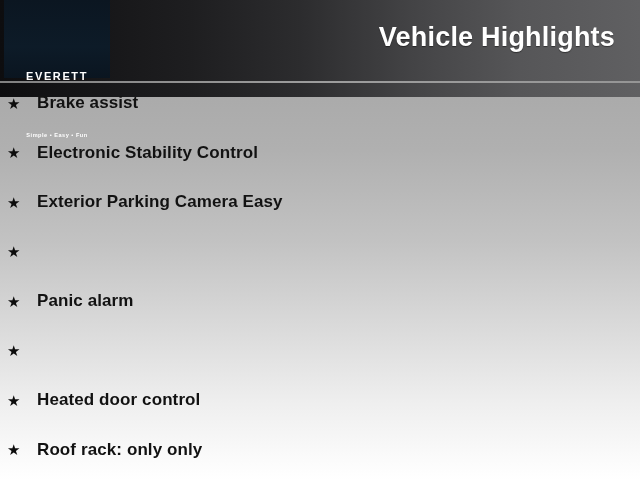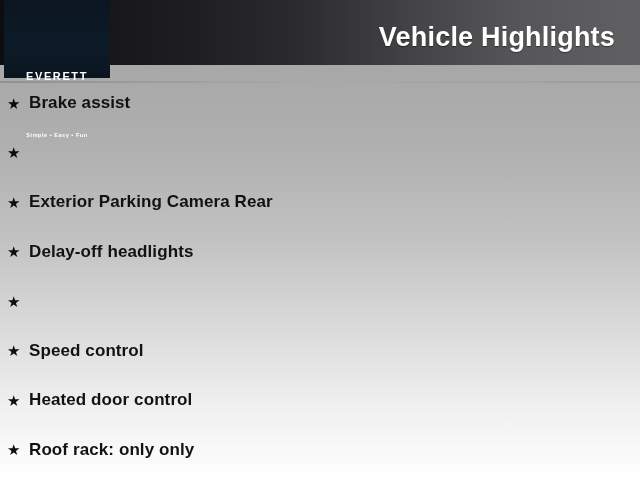--- a/index.html
+++ b/index.html
@@ -30,21 +30,21 @@
                 #fbfbfb 460px,
                 #ffffff 480px);
   }
 
   
   #header {
     position: absolute;
     left: 0;
     top: 0;
     width: 640px;
-    height: 65px;
+    height: 97px;
     background: linear-gradient(to right,
                 #0d0d0f 0px,
                 #141416 70px,
                 #1e1e20 190px,
                 #2c2c2e 300px,
                 #454547 420px,
                 #565658 520px,
                 #606062 640px);
     overflow: hidden;
   }
@@ -136,20 +136,21 @@
     color: #0c0c0c;
     flex: 0 0 auto;
   }
   .highlight-label {
     font-size: 17px;
     font-weight: bold;
     color: #121212;
     line-height: 20px;
     white-space: nowrap;
     letter-spacing: 0.1px;
+    margin-left: 8px;
   }
 </style>
 </head>
 <body>
 
 <div id="page">
 
   <div id="header">
     <div class="header-title">Vehicle Highlights</div>
   </div>
@@ -176,35 +177,35 @@
     <div class="dealer-tagline">Simple • Easy • Fun</div>
   </div>
 
   <ul id="highlights">
     <li class="highlight-item">
       <span class="bullet-star">★</span>
       <span class="highlight-label">Brake assist</span>
     </li>
     <li class="highlight-item">
       <span class="bullet-star">★</span>
-    </li>
-    <li class="highlight-item">
-      <span class="bullet-star">★</span>
-      <span class="highlight-label">Exterior Parking Camera Rear</span>
-    </li>
-    <li class="highlight-item">
-      <span class="bullet-star">★</span>
-      <span class="highlight-label">Delay-off headlights</span>
-    </li>
-    <li class="highlight-item">
-      <span class="bullet-star">★</span>
-    </li>
-    <li class="highlight-item">
-      <span class="bullet-star">★</span>
-      <span class="highlight-label">Speed control</span>
+      <span class="highlight-label">Electronic Stability Control</span>
+    </li>
+    <li class="highlight-item">
+      <span class="bullet-star">★</span>
+      <span class="highlight-label">Exterior Parking Camera Easy</span>
+    </li>
+    <li class="highlight-item">
+      <span class="bullet-star">★</span>
+    </li>
+    <li class="highlight-item">
+      <span class="bullet-star">★</span>
+      <span class="highlight-label">Panic alarm</span>
+    </li>
+    <li class="highlight-item">
+      <span class="bullet-star">★</span>
     </li>
     <li class="highlight-item">
       <span class="bullet-star">★</span>
       <span class="highlight-label">Heated door control</span>
     </li>
     <li class="highlight-item">
       <span class="bullet-star">★</span>
       <span class="highlight-label">Roof rack: only only</span>
     </li>
   </ul>

